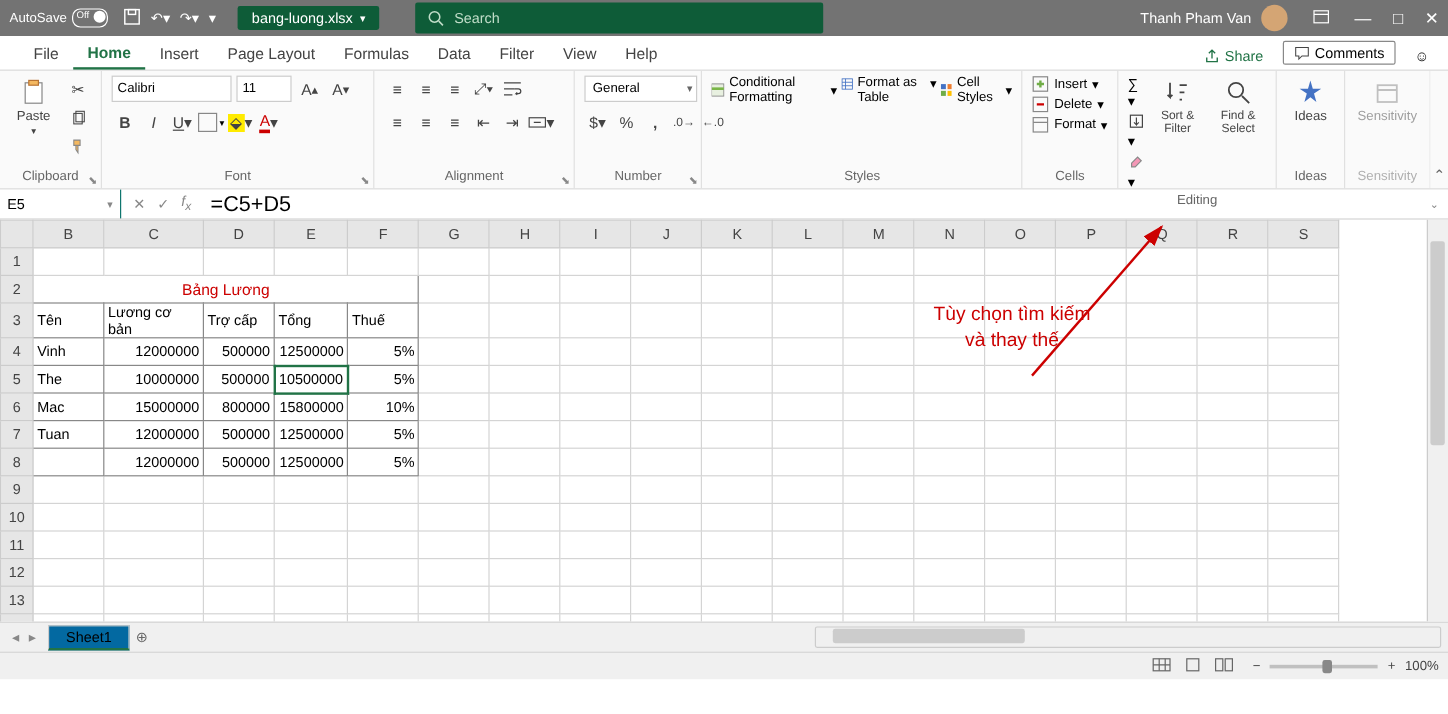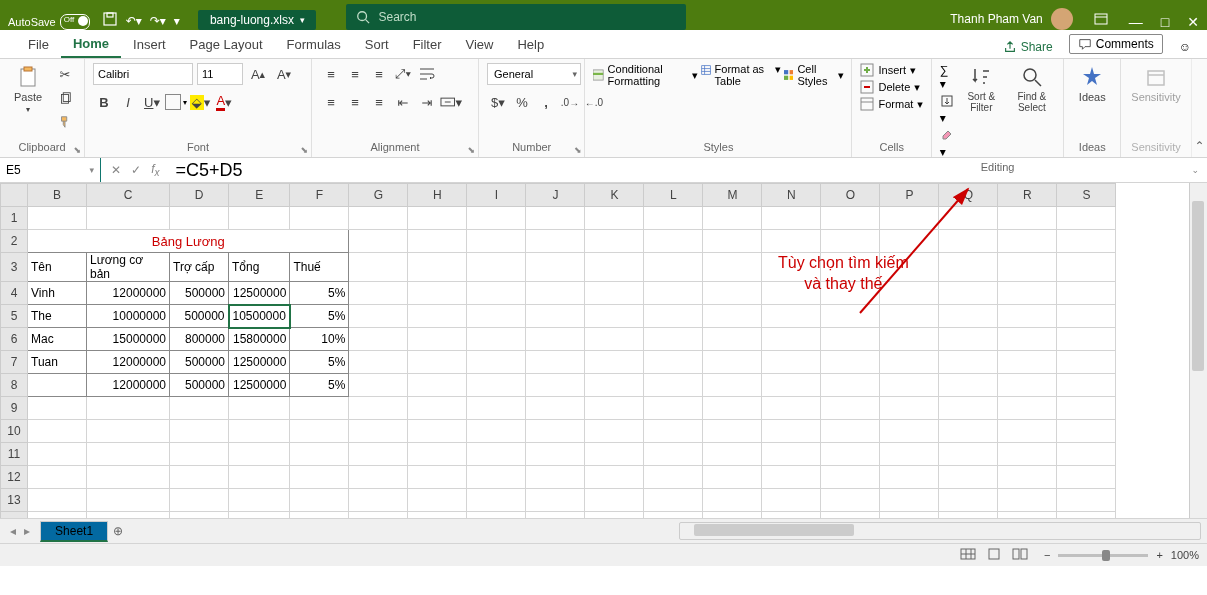--- a/index.html
+++ b/index.html
@@ -1,16 +1,16 @@
 <!DOCTYPE html>
 <html><head>
 <meta charset="utf-8">
 <style>
 body{margin:0;font-family:'Segoe UI',sans-serif;font-size:12px;background:#fff;overflow:hidden;width:1207px;height:595px;position:relative}
-.titlebar{height:30px;background:#4d7c0f;display:flex;align-items:flex-end;color:#fff;padding:0 8px}
+.titlebar{height:30px;background:#737373;display:flex;align-items:center;color:#fff;padding:0 8px}
 .titlebar .autosave{display:flex;align-items:center;gap:4px;font-size:11px}
 .titlebar .toggle{width:28px;height:14px;border:1px solid #fff;border-radius:7px;position:relative;display:inline-block}
 .titlebar .toggle::after{content:'';position:absolute;right:1px;top:1px;width:10px;height:10px;background:#fff;border-radius:50%}
 .titlebar .qat{display:flex;gap:8px;margin-left:12px;align-items:center}
 .titlebar .qat svg{width:16px;height:16px}
 .titlebar .filename{margin-left:18px;background:#0e5c38;padding:3px 12px;border-radius:2px;font-size:12px;display:flex;align-items:center;gap:6px}
 .titlebar .search{margin-left:30px;background:#0e5c38;padding:2px 10px;border-radius:2px;display:flex;align-items:center;gap:8px;width:320px;height:22px;color:#c0ddc8}
 .titlebar .user{margin-left:auto;display:flex;align-items:center;gap:8px;font-size:12px}
 .titlebar .avatar{width:22px;height:22px;border-radius:50%;background:#d4a574}
 .titlebar .winbtns{display:flex;gap:18px;margin-left:20px;font-size:14px}
@@ -113,21 +113,21 @@
   <span>✕</span>
  </div>
 </div>
 
 <div class="tabs">
  <div class="tab">File</div>
  <div class="tab active">Home</div>
  <div class="tab">Insert</div>
  <div class="tab">Page Layout</div>
  <div class="tab">Formulas</div>
- <div class="tab">Sort</div>
+ <div class="tab">Data</div>
  <div class="tab">Filter</div>
  <div class="tab">View</div>
  <div class="tab">Help</div>
  <div class="right">
   <div class="share">
         <svg width="14" height="14" viewBox="0 0 16 16" fill="none" stroke="#217346" stroke-width="1.3">
           <path d="M8 2v8M5 5l3-3 3 3M3 9v4h10V9"></path>
         </svg>
         <span>Share</span>
       </div>

